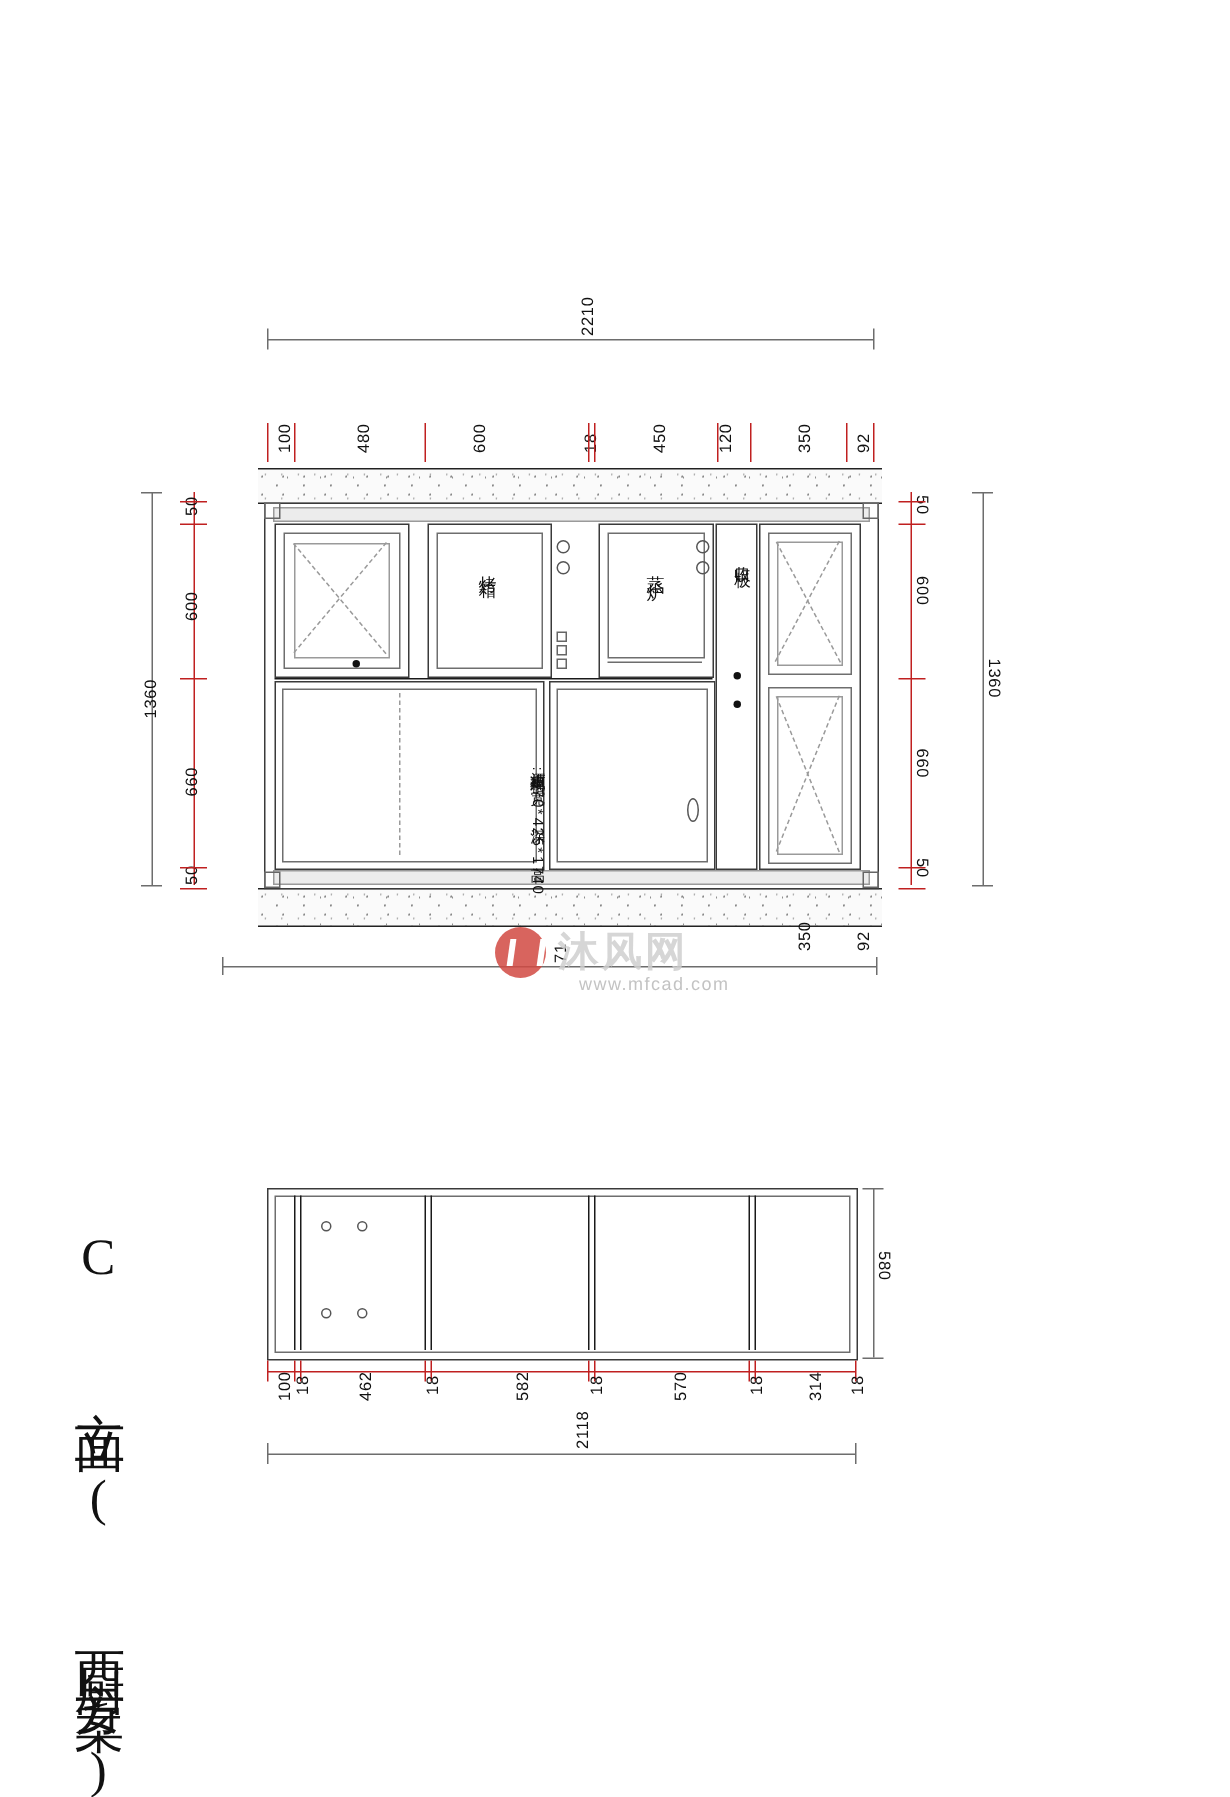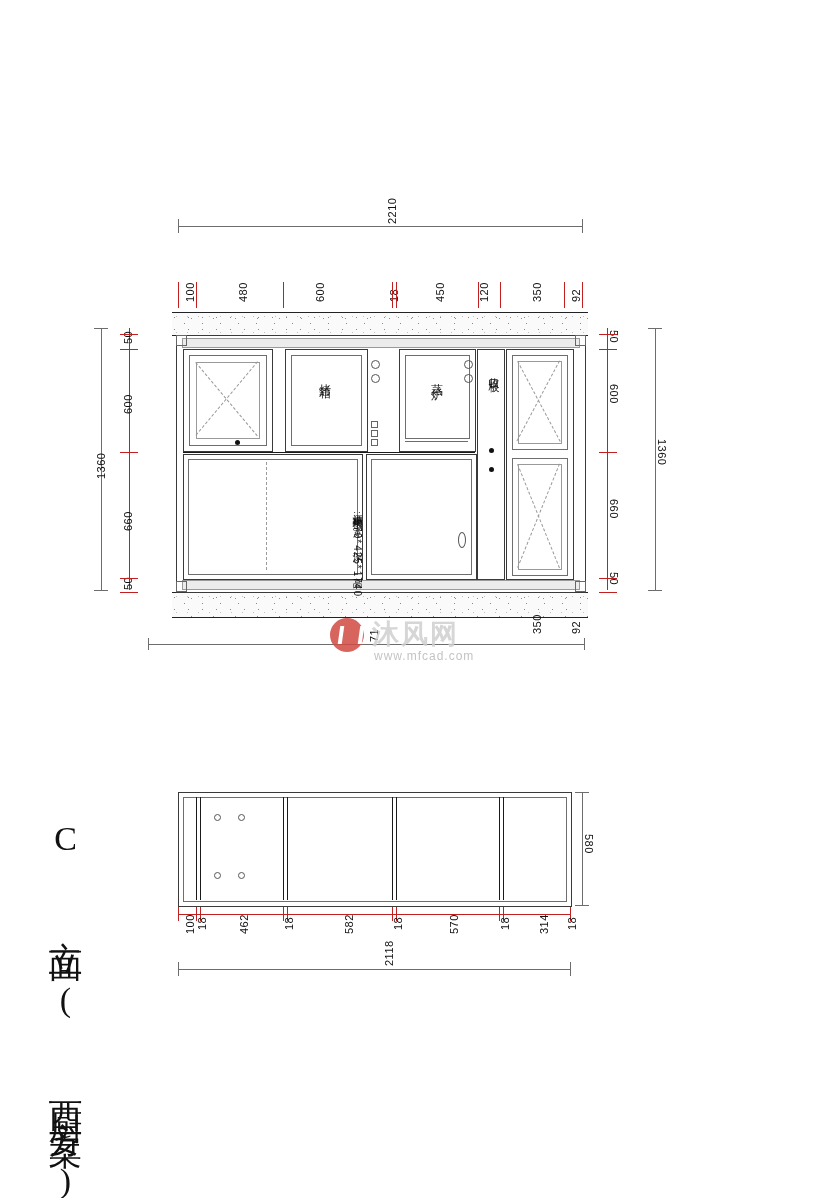--- a/index.html
+++ b/index.html
@@ -232,21 +232,21 @@
     <div class="line vl thin" style="left:148px;top:594px;height:12px;"></div>
     <div class="line vl thin" style="left:584px;top:594px;height:12px;"></div>
 
     <div class="dimtxt rot90" style="left:368px;top:598px;">71</div>
     <div class="dimtxt rot90" style="left:531px;top:590px;">350</div>
     <div class="dimtxt rot90" style="left:570px;top:590px;">92</div>
 
     <div class="wm" style="left:330px;top:572px;width:190px;height:50px;">
       <div class="wm-badge" style="left:0;top:2px;"></div>
       <div class="wm-text" style="left:42px;top:0;">沐风网</div>
-      <div class="wm-url" style="left:44px;top:33px;">www.mfcad.com</div>
+      <div class="wm-url" style="left:56px;top:33px;">www.mfcad.com</div>
     </div>
   </div>
 
   <div class="abs" style="left:0;top:700px;width:820px;height:300px;">
 
     <div class="panel" style="left:178px;top:48px;width:392px;height:113px;"></div>
     <div class="panel inner" style="left:183px;top:53px;width:382px;height:103px;"></div>
 
     <div class="line vl" style="left:196px;top:53px;height:103px;"></div>
     <div class="line vl" style="left:200px;top:53px;height:103px;"></div>

